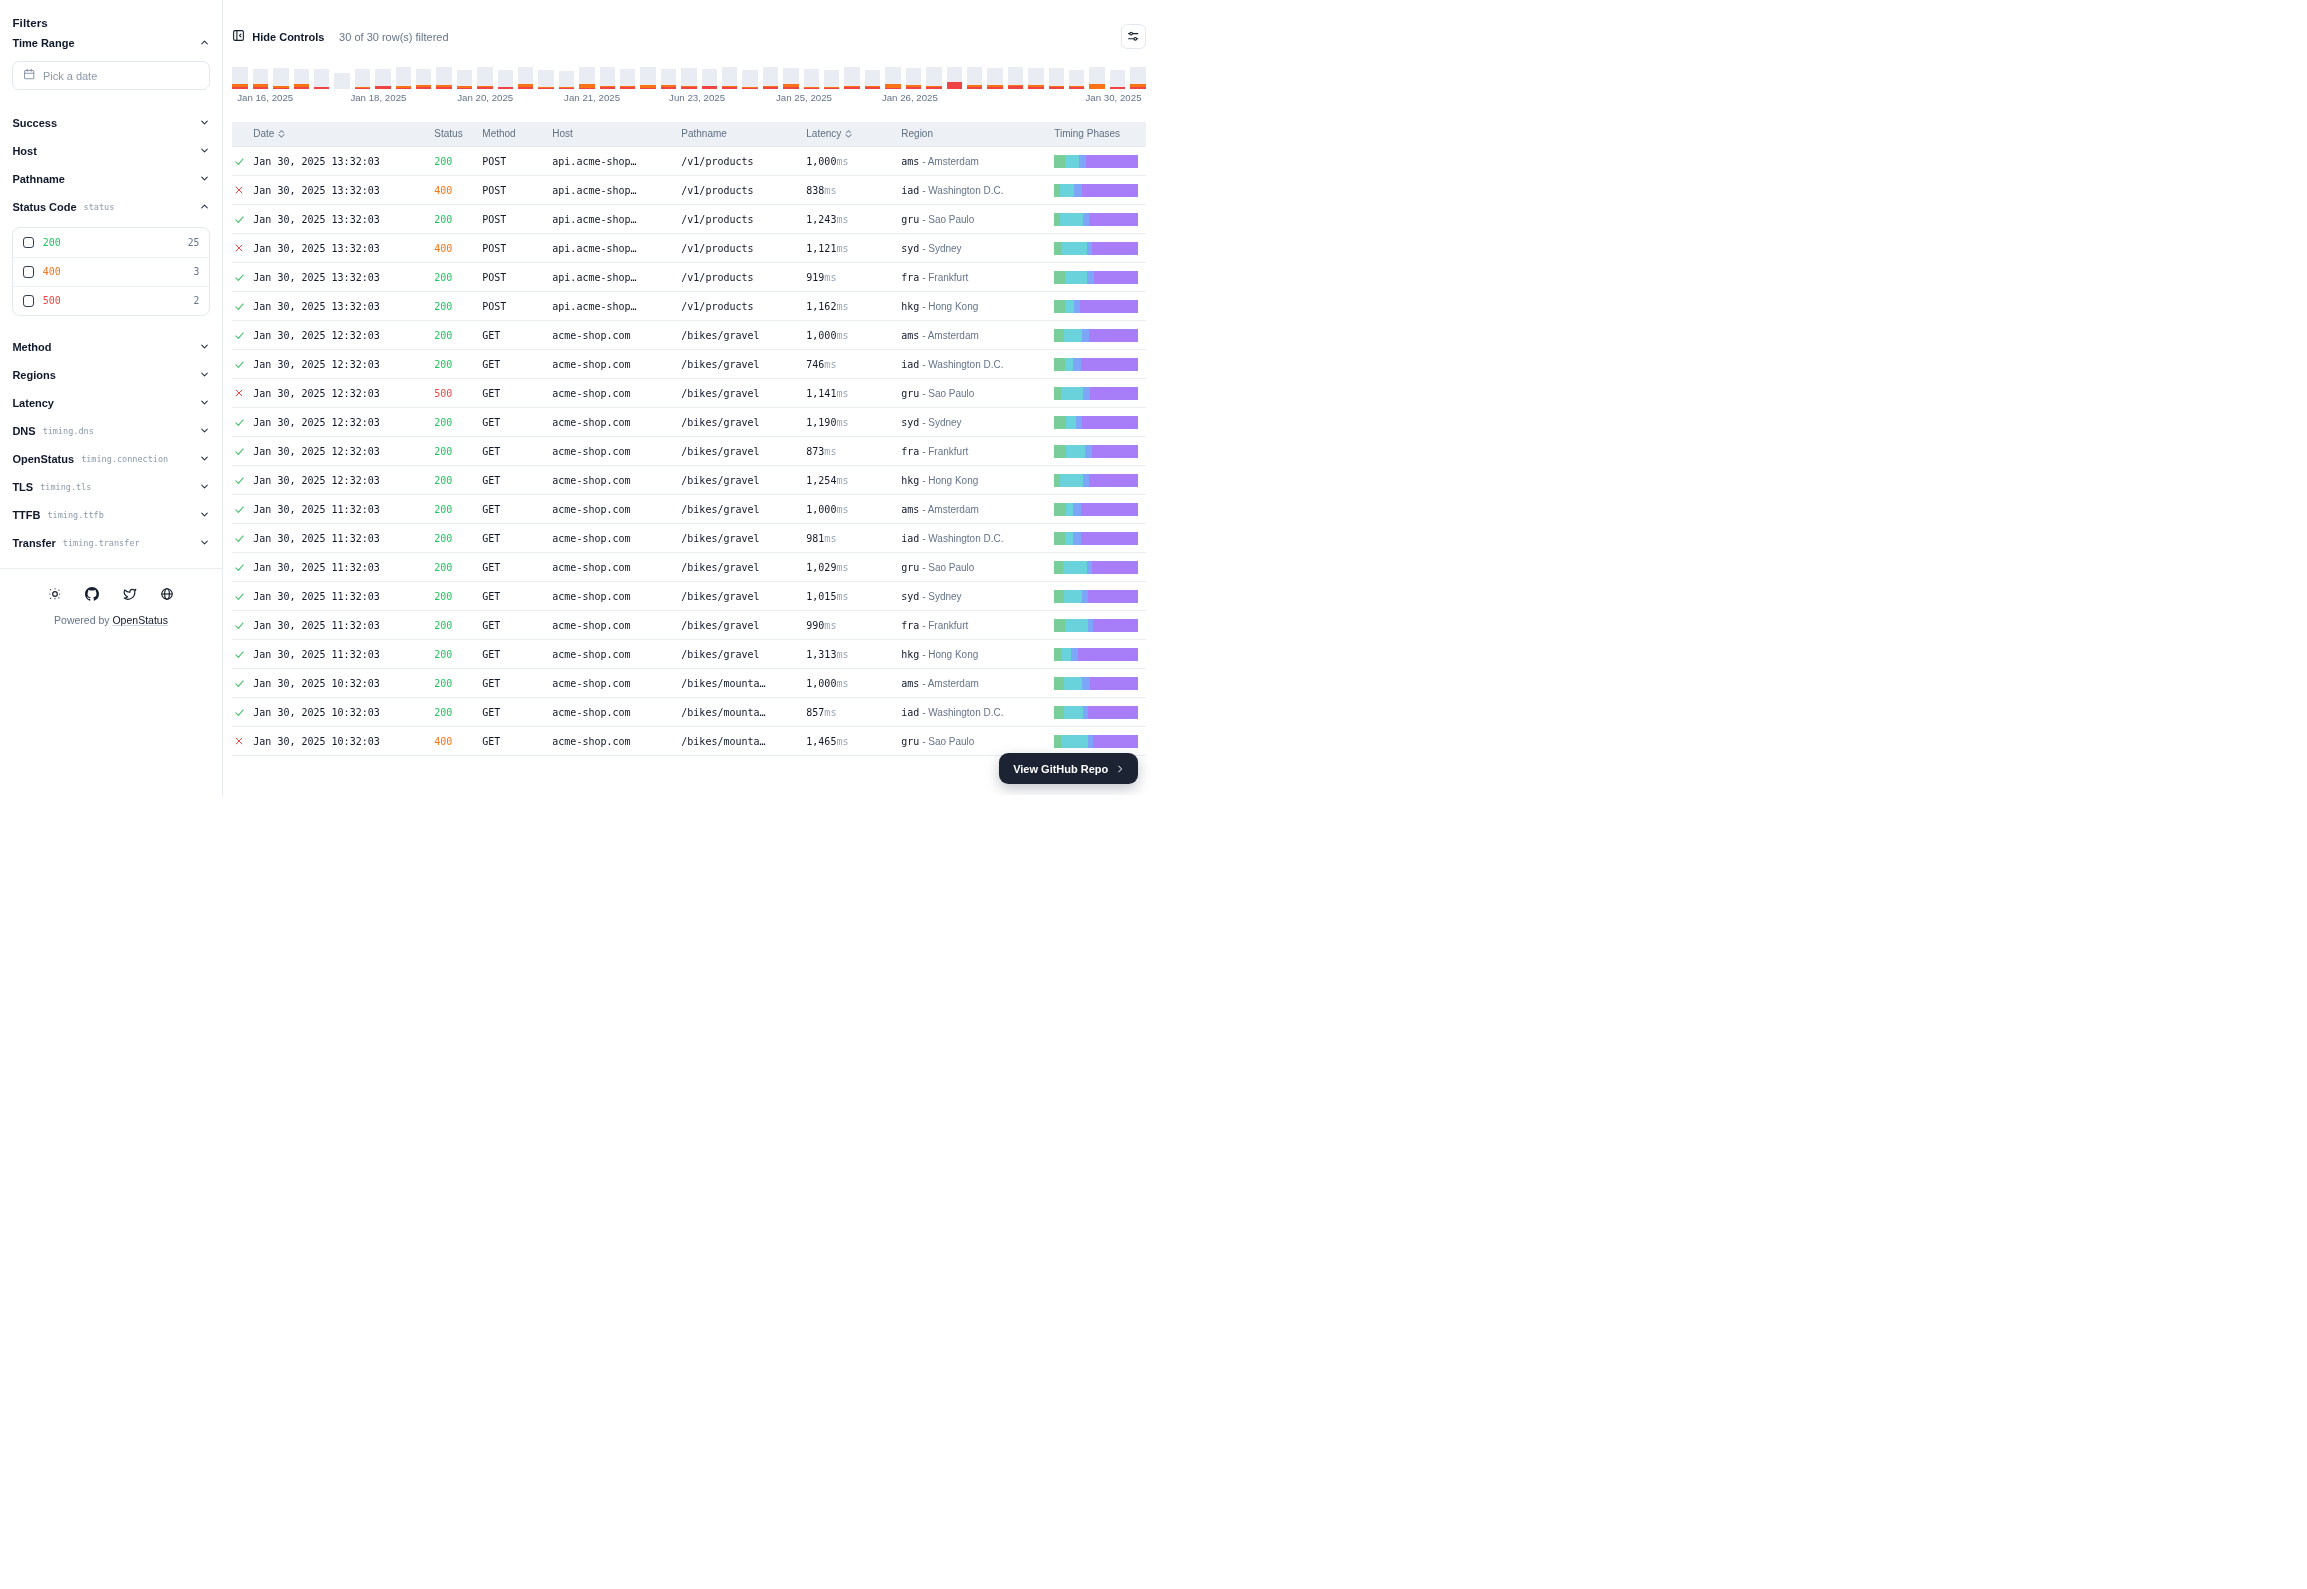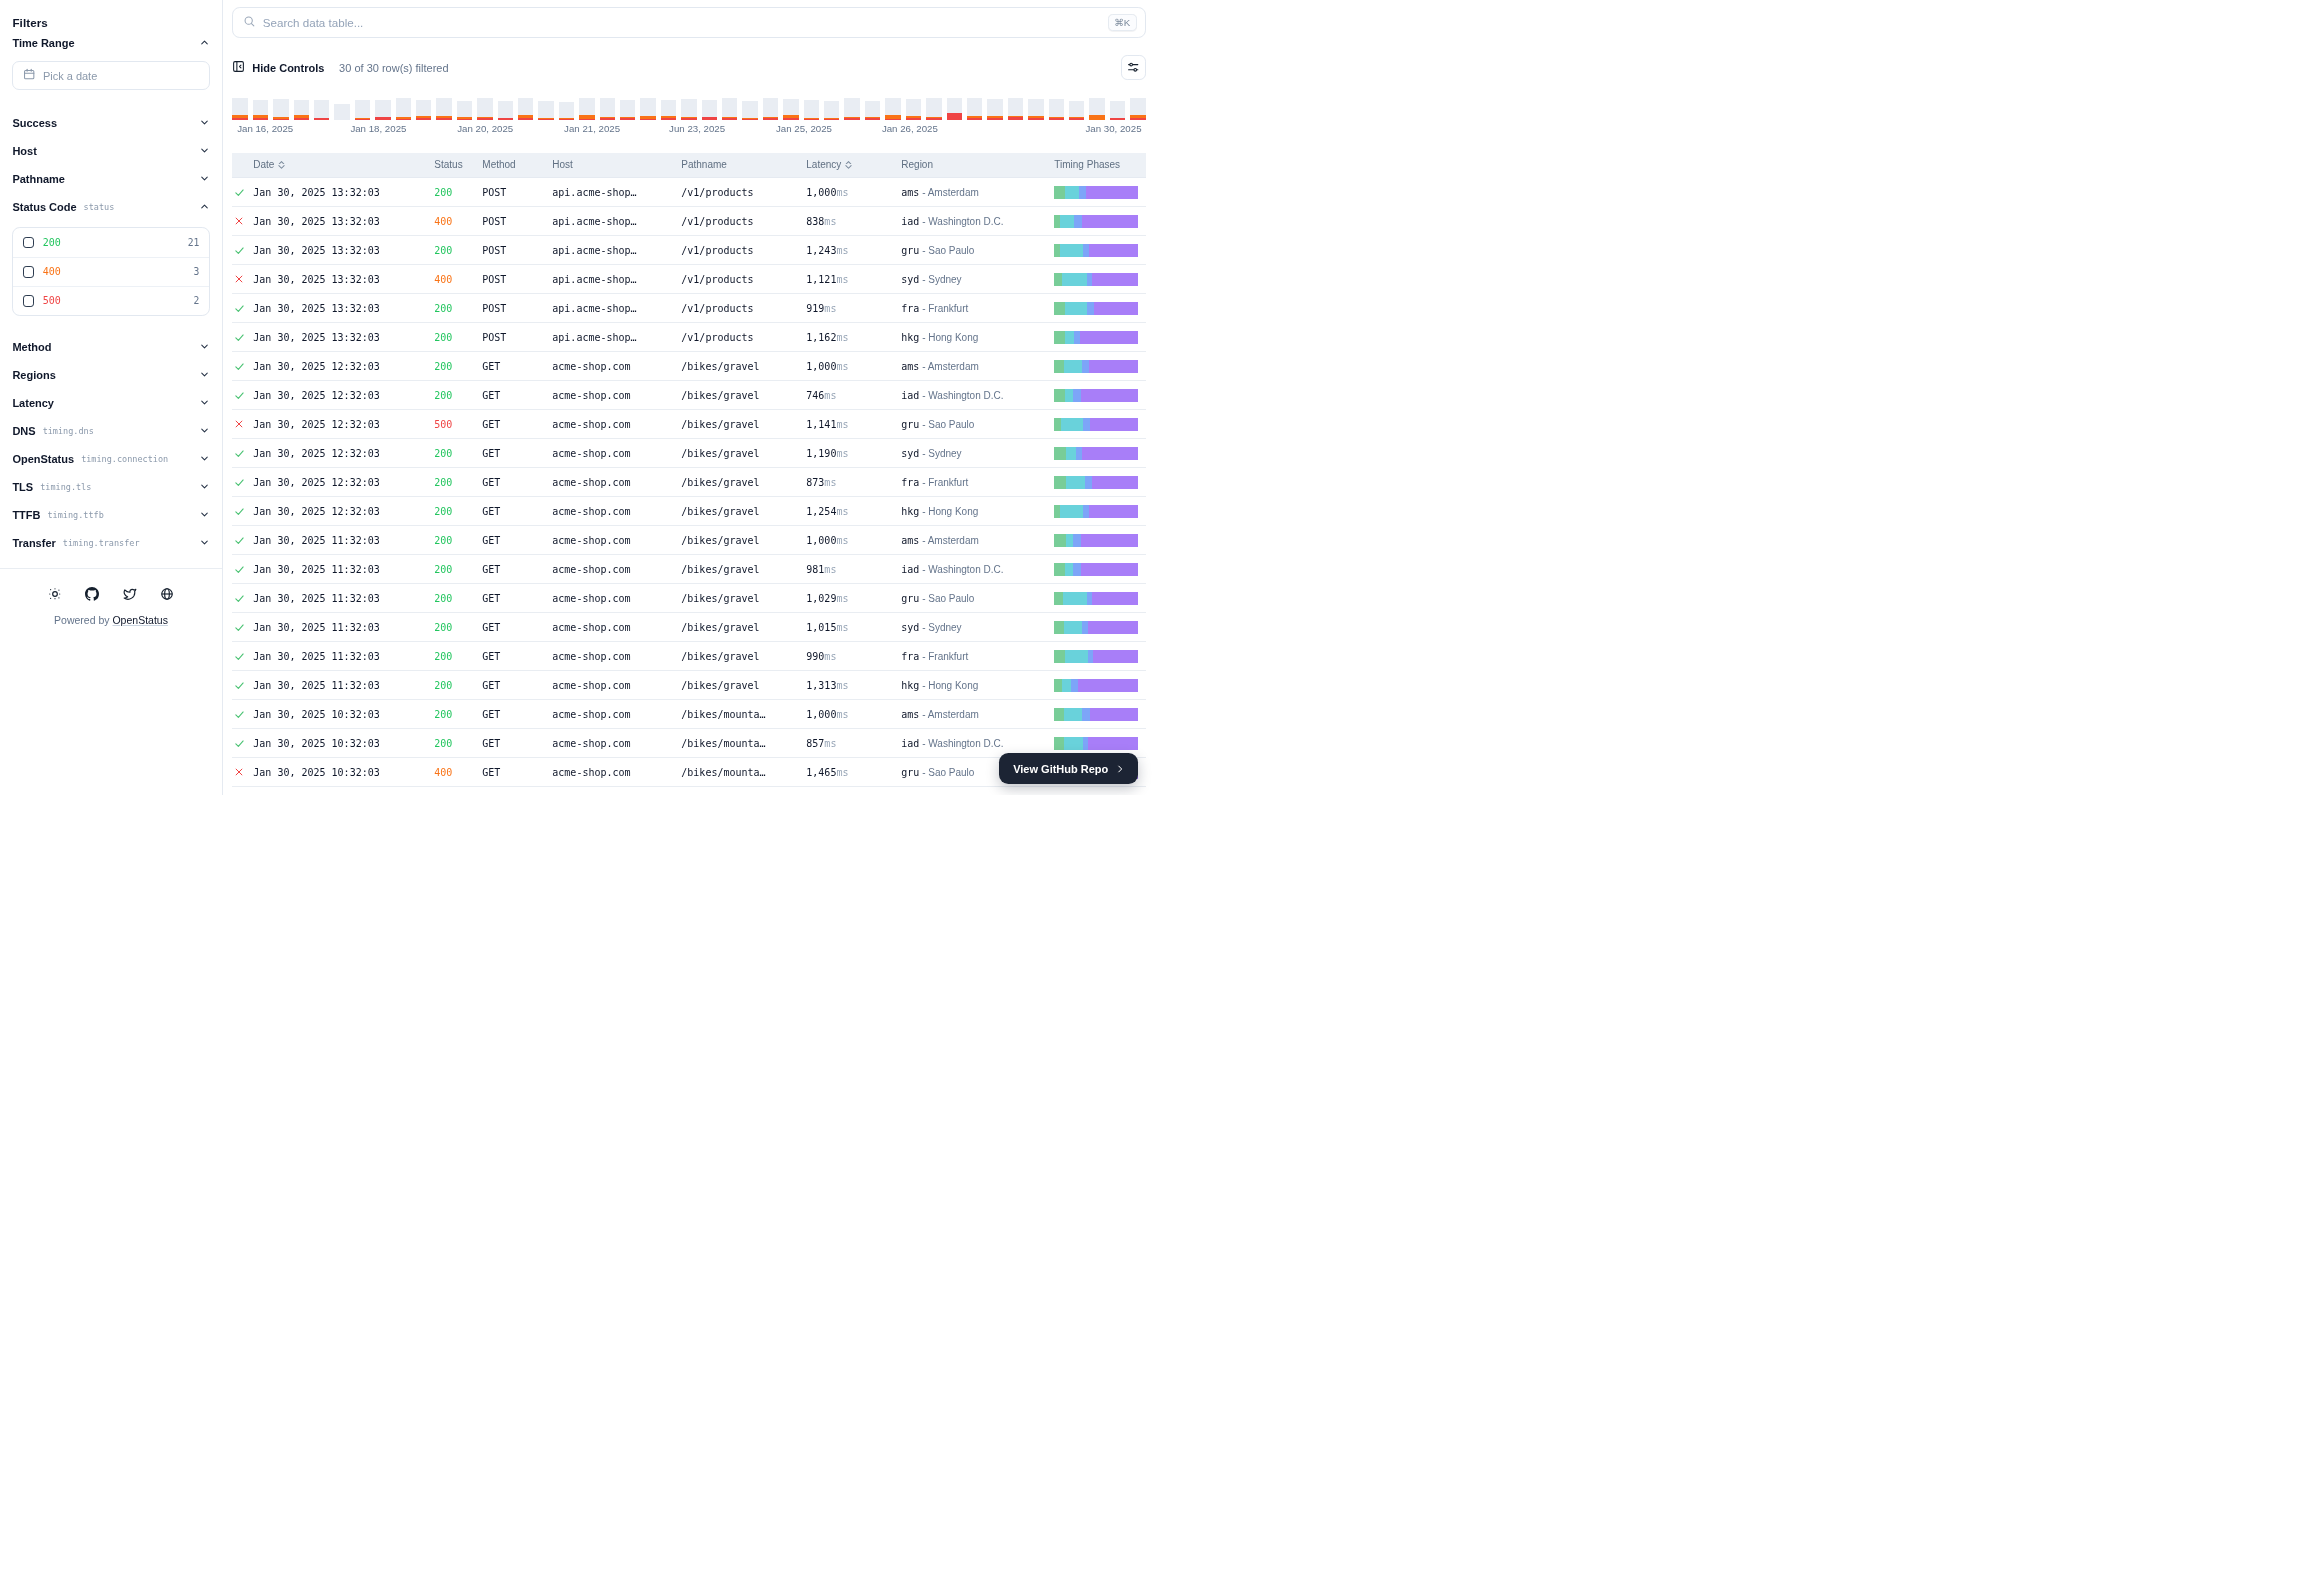--- a/index.html
+++ b/index.html
@@ -129,21 +129,21 @@
           <svg width="11" height="11" viewBox="0 0 24 24" fill="none" stroke-width="2.2" stroke-linecap="round" stroke-linejoin="round">
             <polyline points="6 15 12 9 18 15"></polyline>
           </svg>
         </span>
     </div>
 
     <div class="statusbox">
       <div class="strow">
         <span class="cbx"></span>
         <span class="stval" style="color:#22c55e">200</span>
-        <span class="stcount">21</span>
+        <span class="stcount">25</span>
       </div>
       <div class="strow">
         <span class="cbx"></span>
         <span class="stval" style="color:#f97316">400</span>
         <span class="stcount">3</span>
       </div>
       <div class="strow">
         <span class="cbx"></span>
         <span class="stval" style="color:#ef4444">500</span>
         <span class="stcount">2</span>
@@ -248,28 +248,20 @@
       </div>
       <div class="powered">
         <span>Powered by</span>
         <a>OpenStatus</a>
       </div>
     </div>
   </aside>
 
   <main>
 
-    <div class="searchbar">
-      <span><svg width="12.4" height="12.4" viewBox="0 0 24 24" fill="none" stroke="#9aa7b8" stroke-width="2" stroke-linecap="round">
-            <circle cx="11" cy="11" r="7"></circle>
-            <line x1="16.5" y1="16.5" x2="21" y2="21"></line>
-          </svg></span>
-      <span class="ph">Search data table...</span>
-      <span class="kbd">⌘K</span>
-    </div>
 
     <div class="controls">
       <span class="hidectl">
         <span><svg width="13" height="13" viewBox="0 0 24 24" fill="none" stroke="#16202e" stroke-width="2" stroke-linecap="round" stroke-linejoin="round">
               <rect x="3" y="3" width="18" height="18" rx="2.5"></rect>
               <line x1="9" y1="3" x2="9" y2="21"></line>
               <polyline points="16.5 9.5 14 12 16.5 14.5"></polyline>
             </svg></span>
         <span>Hide Controls</span>
       </span>

